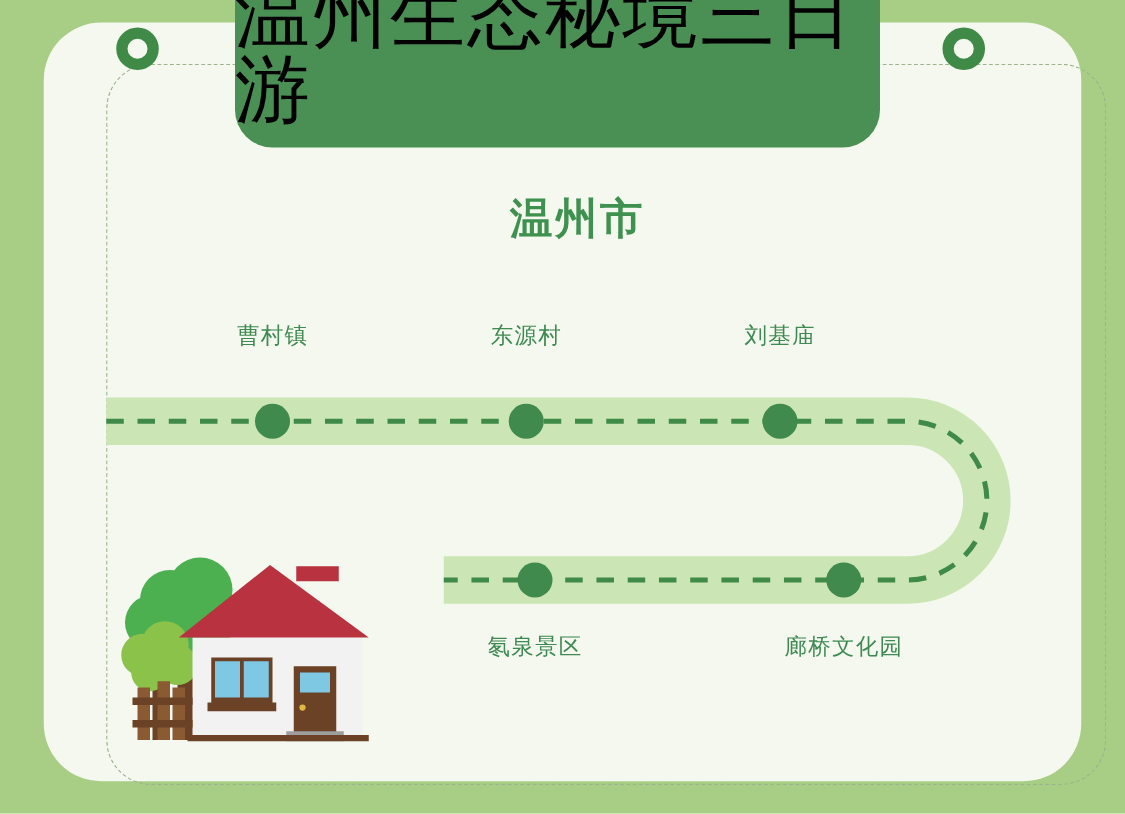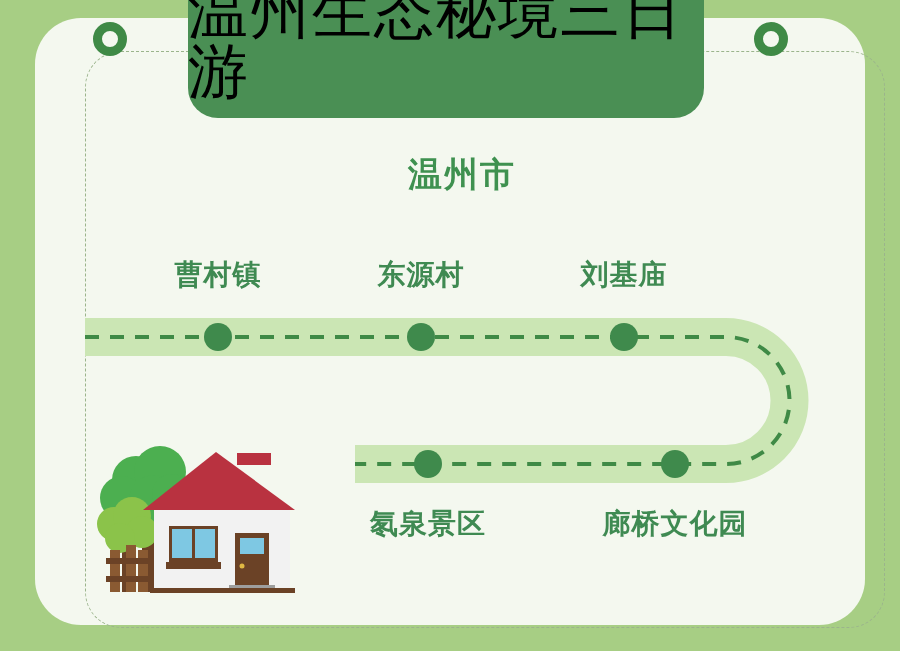--- a/index.html
+++ b/index.html
@@ -107,22 +107,22 @@
     top: 0;
     width: 900px;
     height: 651px;
     pointer-events: none;
   }
 
   
   .stop-label {
     position: absolute;
     color: #3f8a52;
-    font-size: 28px;
-    font-weight: bold;
+    font-size: 18px;
+    font-weight: normal;
     letter-spacing: 1px;
     white-space: nowrap;
     transform: translateX(-50%);
   }
   .stop-label.top    { top: 256px; }
   .stop-label.bottom { top: 505px; }
 
   
   #house-art {
     position: absolute;

